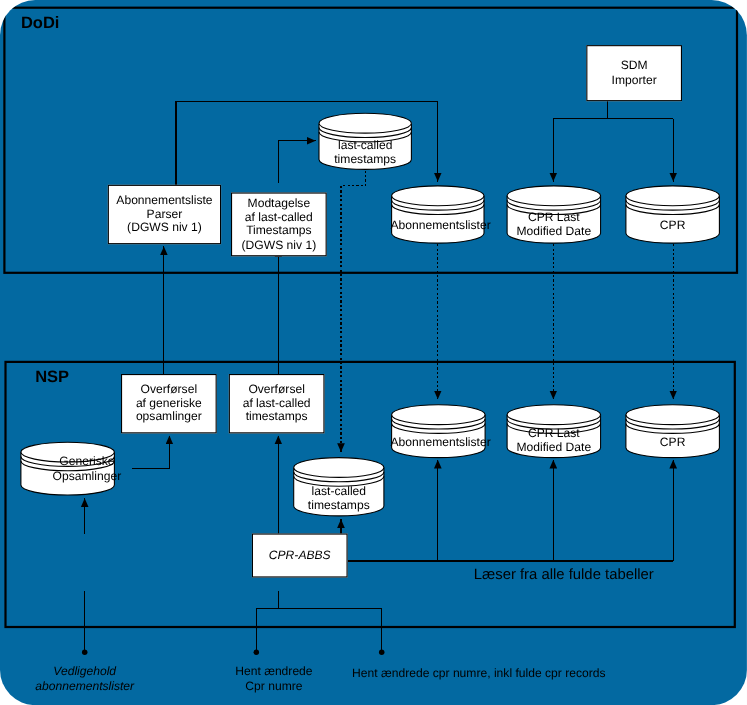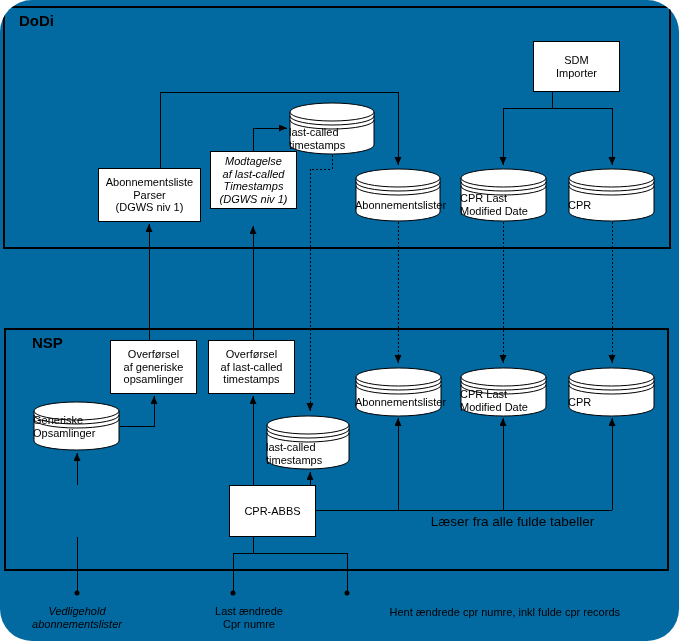--- a/index.html
+++ b/index.html
@@ -43,21 +43,21 @@
     white-space: pre-line;
     z-index: 2;
   }
   .cyl {
     position: absolute;
     z-index: 2;
   }
   .cyl .lbl {
     position: absolute;
     left: 0; right: 0;
-    text-align: left;
+    text-align: center;
     font-size: 11px;
     line-height: 12.5px;
     white-space: pre-line;
     z-index: 2;
   }
   .note {
     position: absolute;
     font-size: 11px;
     line-height: 13px;
     text-align: center;
@@ -114,21 +114,21 @@
     <g fill="#000" stroke="none">
       <circle cx="77" cy="593" r="2.5"></circle>
       <circle cx="233" cy="593" r="2.5"></circle>
       <circle cx="347" cy="593" r="2.5"></circle>
     </g>
   </svg>
 
   <div class="box" style="left:98px; top:168px; width:103px; height:54px;">Abonnementsliste
 Parser
 (DGWS niv 1)</div>
-  <div class="box" style="left:210px; top:151px; width:87px; height:58px;font-style:italic;">Modtagelse
+  <div class="box" style="left:210px; top:175px; width:87px; height:58px;">Modtagelse
 af last-called
 Timestamps
 (DGWS niv 1)</div>
   <div class="box" style="left:509px; top:41px; width:87px; height:51px;margin-left:24px;">SDM
 Importer</div>
 
   <div class="cyl" style="left:289px; top:102px; width:86px; height:53px;">
       <svg width="86" height="53" viewBox="0 0 86 53" style="position:absolute;left:0;top:0;z-index:1">
         <path d="M1,10 L1,43 A42,9 0 0 0 85,43 L85,10" fill="#ffffff" stroke="#000000"></path>
         <ellipse cx="43" cy="10" rx="42" ry="9" fill="#ffffff" stroke="#000000"></ellipse>
@@ -166,23 +166,23 @@
       </svg>
     <span class="lbl" style="bottom:11px;">CPR</span>
   </div>
 
   <div class="box" style="left:110px; top:340px; width:87px; height:54px;">Overførsel
 af generiske
 opsamlinger</div>
   <div class="box" style="left:208px; top:340px; width:87px; height:54px;">Overførsel
 af last-called
 timestamps</div>
-  <div class="box" style="left:229px; top:485px; width:87px; height:52px;">CPR-ABBS</div>
-
-  <div class="cyl" style="left:33px; top:401px; width:87px; height:50px;">
+  <div class="box" style="left:229px; top:485px; width:87px; height:40px;font-style:italic;">CPR-ABBS</div>
+
+  <div class="cyl" style="left:18px; top:401px; width:87px; height:50px;padding-left:35px;">
       <svg width="87" height="50" viewBox="0 0 87 50" style="position:absolute;left:0;top:0;z-index:1">
         <path d="M1,10 L1,40 A42.5,9 0 0 0 86,40 L86,10" fill="#ffffff" stroke="#000000"></path>
         <ellipse cx="43.5" cy="10" rx="42.5" ry="9" fill="#ffffff" stroke="#000000"></ellipse>
         <path d="M1,14 A42.5,9 0 0 0 86,14" fill="none" stroke="#000000"></path>
         <path d="M1,18 A42.5,9 0 0 0 86,18" fill="none" stroke="#000000"></path>
       </svg>
     <span class="lbl" style="bottom:12px;">Generiske
 Opsamlinger</span>
   </div>
   <div class="cyl" style="left:266px; top:415px; width:84px; height:55px;">
@@ -220,17 +220,17 @@
         <ellipse cx="43.5" cy="10" rx="42.5" ry="9" fill="#ffffff" stroke="#000000"></ellipse>
         <path d="M1,14 A42.5,9 0 0 0 86,14" fill="none" stroke="#000000"></path>
         <path d="M1,18 A42.5,9 0 0 0 86,18" fill="none" stroke="#000000"></path>
       </svg>
     <span class="lbl" style="bottom:9px;">CPR</span>
   </div>
 
   <div class="note big" style="left:420px; top:514px; width:185px;">Læser fra alle fulde tabeller</div>
   <div class="note" style="left:6px; top:605px; width:142px;font-style:italic;">Vedligehold
 abonnementslister</div>
-  <div class="note" style="left:179px; top:605px; width:140px;">Last ændrede
+  <div class="note" style="left:179px; top:605px; width:140px;">Hent ændrede
 Cpr numre</div>
-  <div class="note" style="left:320px; top:606px; width:300px; text-align:right;">Hent ændrede cpr numre, inkl fulde cpr records</div>
+  <div class="note" style="left:320px; top:606px; width:300px; text-align:left;">Hent ændrede cpr numre, inkl fulde cpr records</div>
 
 </div>
 
 </body></html>

